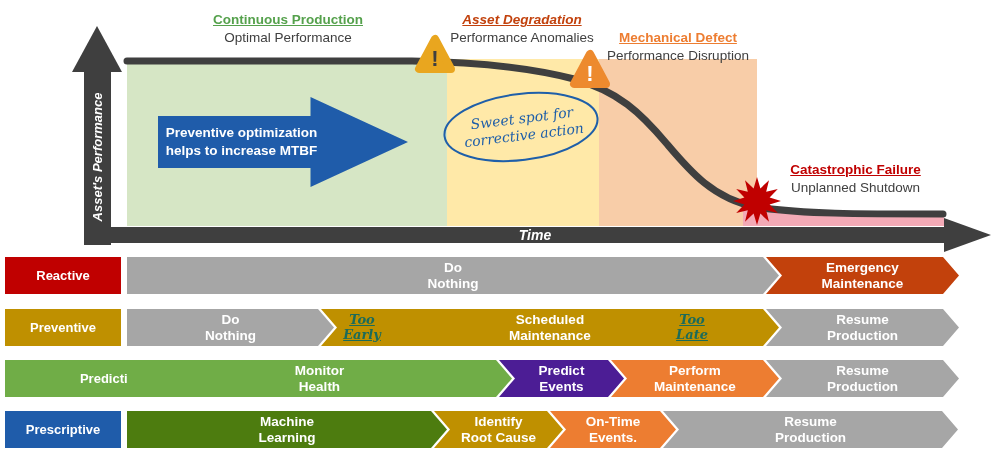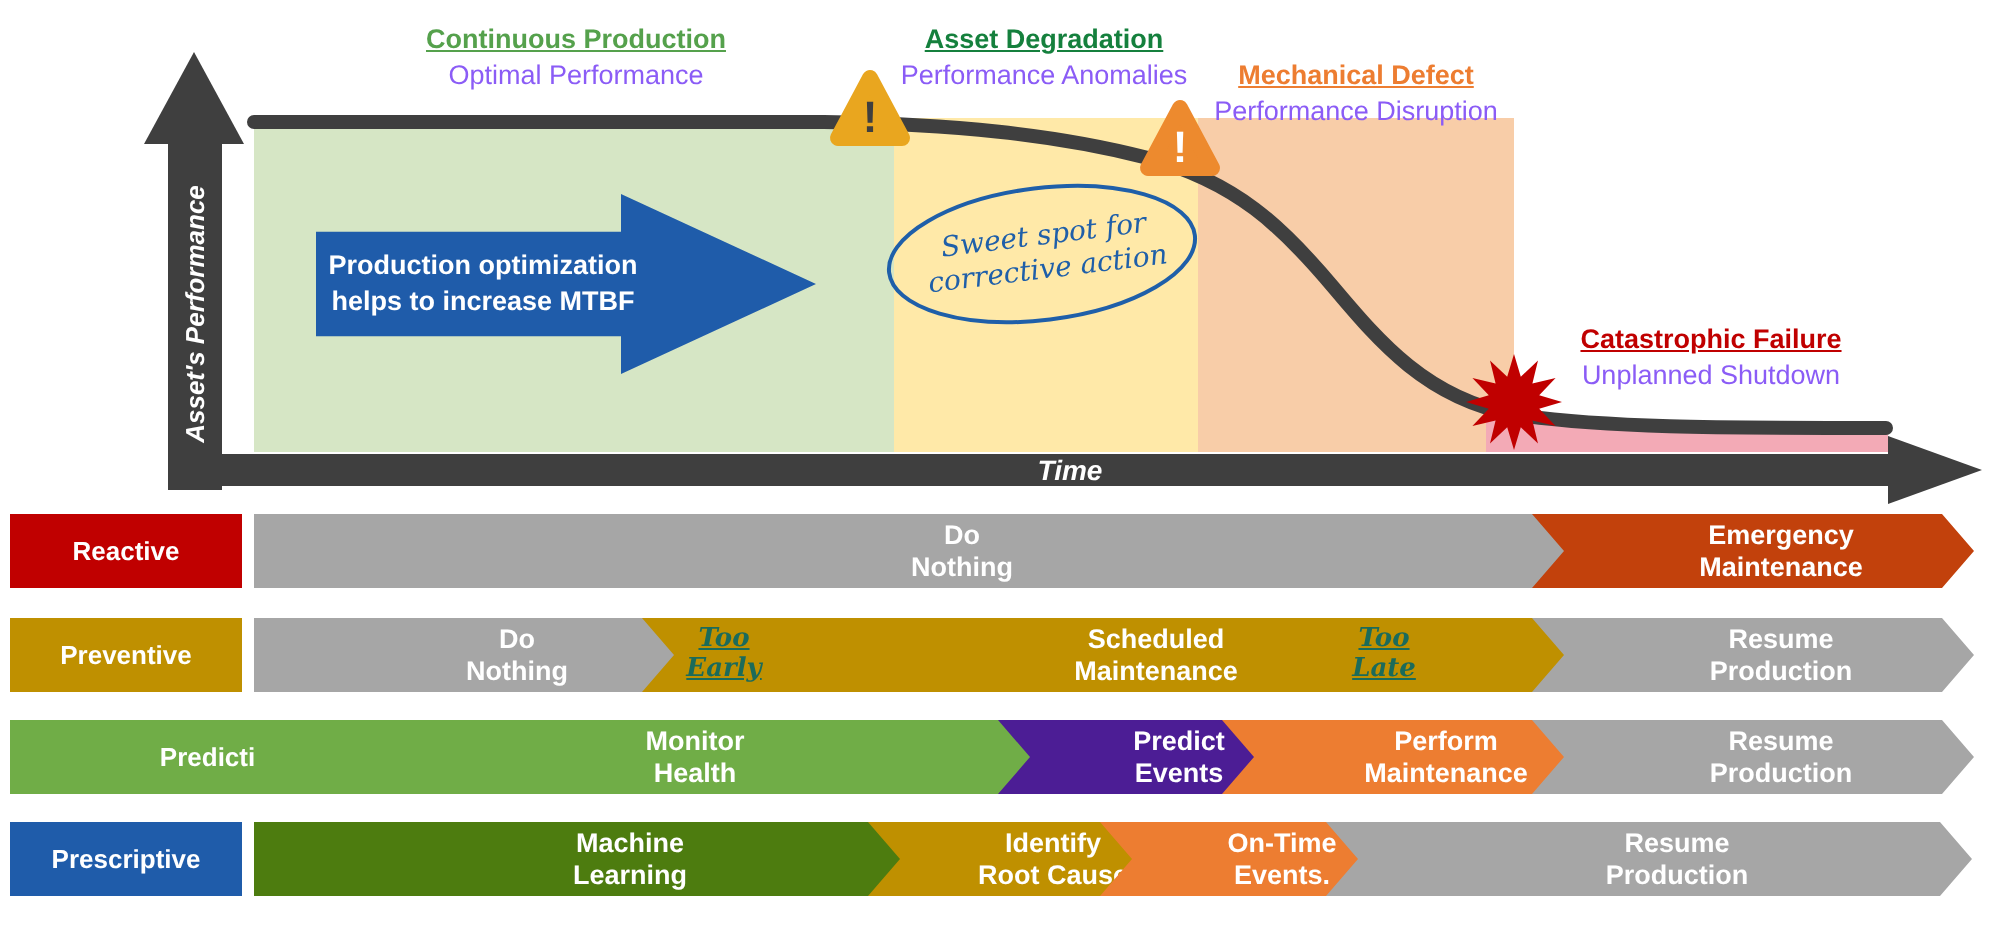--- a/index.html
+++ b/index.html
@@ -4,21 +4,21 @@
 <style>
   html,body{margin:0;padding:0;background:#fff;}
   .stage{position:relative;width:1001px;height:469px;background:#fff;overflow:hidden;
          font-family:"Liberation Sans",sans-serif;}
   .chart-svg{position:absolute;left:0;top:0;}
   svg text{font-family:"Liberation Sans",sans-serif;}
 
   
   .zlabel{position:absolute;text-align:center;line-height:1.35;font-size:13.5px;}
   .zl-title{font-weight:bold;text-decoration:underline;}
-  .zl-sub{color:#8b5cf6;}
+  .zl-sub{color:#404040;}
 
   
   .blue-arrow{position:absolute;left:158px;top:97px;width:250px;height:90px;background:#1f5caa;
               clip-path:polygon(0 21%,61% 21%,61% 0,100% 50%,61% 100%,61% 79%,0 79%);}
   .blue-arrow-text{position:absolute;left:6px;top:0;bottom:0;width:62%;display:flex;align-items:center;
               justify-content:center;color:#fff;font-weight:bold;font-size:13.5px;line-height:1.3;
               text-align:center;white-space:pre-line;}
 
   
   .sweet-text{position:absolute;left:448px;top:103px;width:150px;height:48px;display:flex;align-items:center;
@@ -28,21 +28,21 @@
         color:#1b6b5a;font-family:"DejaVu Serif",serif;font-style:italic;font-weight:bold;font-size:13px;
         text-align:center;white-space:pre-line;line-height:1.1;z-index:3;text-decoration:underline;}
 
   
   .srow{position:absolute;left:5px;width:991px;height:37px;}
   .row-label{position:absolute;left:0;top:0;width:116px;height:100%;display:flex;align-items:center;
              justify-content:center;color:#fff;font-weight:bold;font-size:13px;}
   .track{position:absolute;left:122px;top:0;right:0;height:100%;}
   .chev{position:absolute;top:0;height:100%;display:flex;align-items:center;justify-content:center;
         color:#fff;font-weight:bold;font-size:13.5px;line-height:1.15;text-align:center;white-space:pre-line;
-        clip-path:polygon(0 0,calc(100% - 16px) 0,100% 50%,calc(100% - 16px) 100%,0 100%,16px 50%);padding-left:28px;}
+        clip-path:polygon(0 0,calc(100% - 16px) 0,100% 50%,calc(100% - 16px) 100%,0 100%,16px 50%);}
   .chev.first{clip-path:polygon(0 0,calc(100% - 16px) 0,100% 50%,calc(100% - 16px) 100%,0 100%);}
 </style>
 </head>
 <body>
 
 <div class="stage">
 
   <svg class="chart-svg" width="1001" height="253" viewBox="0 0 1001 253">
 
     <rect x="127" y="59" width="320" height="167" fill="#d6e6c5"></rect>
@@ -71,34 +71,34 @@
     </g>
 
     <polygon fill="#c00000" points="757,177 760.4,188.4 769,180.2 766.2,191.8 777.8,189 769.6,197.6 781,201 769.6,204.4 777.8,213 766.2,210.2 769,221.8 760.4,213.6 757,225 753.6,213.6 745,221.8 747.8,210.2 736.2,213 744.4,204.4 733,201 744.4,197.6 736.2,189 747.8,191.8 745,180.2 753.6,188.4"></polygon>
   </svg>
 
   <div class="zlabel" style="left:168px;top:11px;width:240px;">
     <div class="zl-title" style="color: rgb(85, 161, 76);">Continuous Production</div>
     <div class="zl-sub">Optimal Performance</div>
   </div>
   <div class="zlabel" style="left:442px;top:11px;width:160px;">
-    <div class="zl-title" style="color: #15803d;">Asset Degradation</div>
+    <div class="zl-title" style="color: #c2410c; font-style: italic;">Asset Degradation</div>
     <div class="zl-sub">Performance Anomalies</div>
   </div>
   <div class="zlabel" style="left:598px;top:29px;width:160px;">
     <div class="zl-title" style="color: rgb(237, 125, 49);">Mechanical Defect</div>
     <div class="zl-sub">Performance Disruption</div>
   </div>
   <div class="zlabel" style="left:773px;top:161px;width:165px;">
     <div class="zl-title" style="color: rgb(192, 0, 0);">Catastrophic Failure</div>
     <div class="zl-sub">Unplanned Shutdown</div>
   </div>
 
   <div class="blue-arrow">
-    <div class="blue-arrow-text">Production optimization
+    <div class="blue-arrow-text">Preventive optimization
 helps to increase MTBF</div>
   </div>
 
   <div class="sweet-text">Sweet spot for
 corrective action</div>
 
   <div class="srow" style="top:257px;">
     <div class="row-label" style="background: rgb(192, 0, 0);">Reactive</div>
     <div class="track">
       <div class="chev first" style="left: 0px; width: 652px; background: rgb(166, 166, 166);">Do

